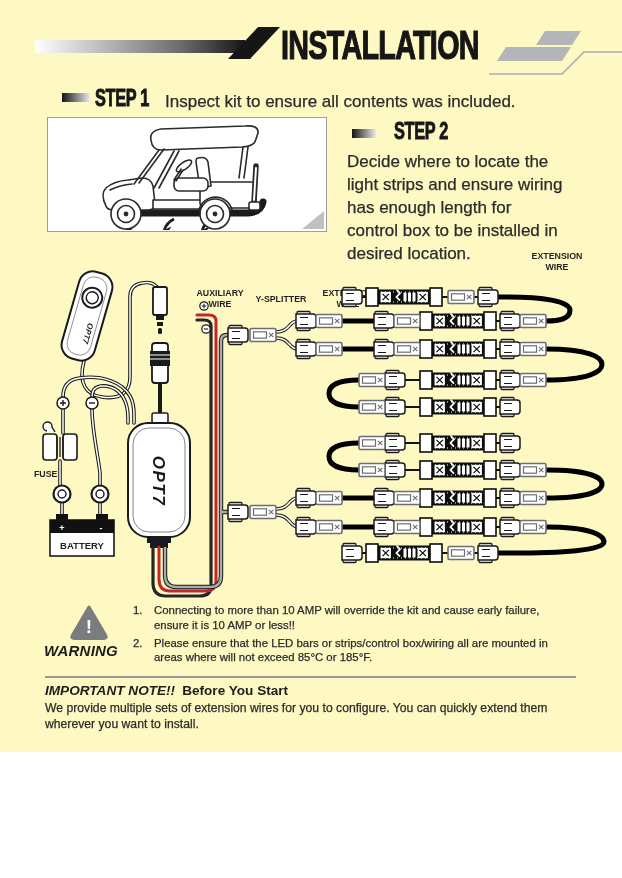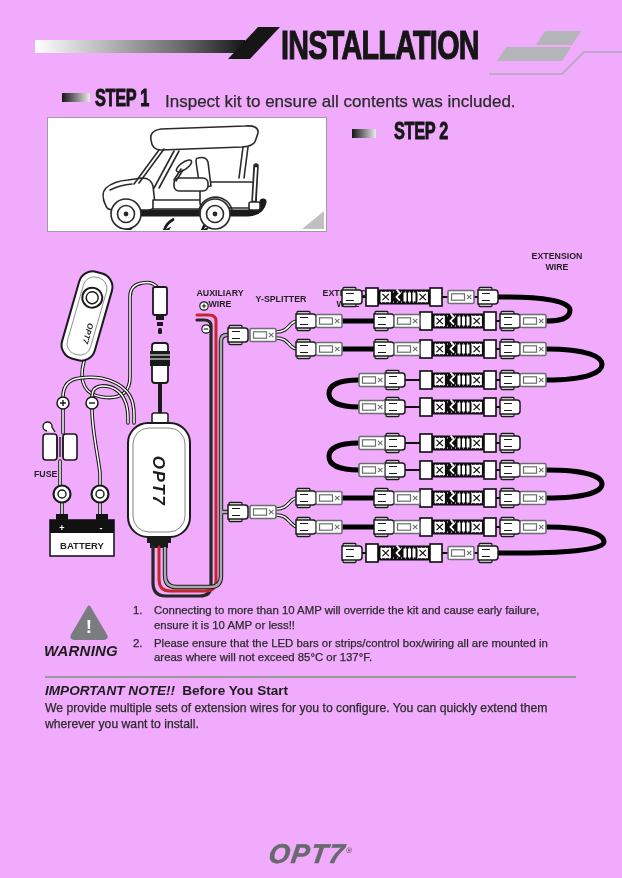--- a/index.html
+++ b/index.html
@@ -1,17 +1,17 @@
 <!DOCTYPE html>
 <html><head>
 <meta charset="utf-8">
 <style>
   html,body{margin:0;padding:0;background:#fff;}
   body{width:622px;height:878px;font-family:"Liberation Sans",sans-serif;color:#231f20;}
-  .page{position:relative;width:622px;height:878px;background:#f0abfc;overflow:hidden;}
+  .page{position:relative;width:622px;height:752px;background:#fef9c3;overflow:hidden;}
   .abs{position:absolute;}
 
   
   .hdr-svg{left:0;top:0;}
   .title{left:281px;top:22px;margin:0;font-size:41px;font-weight:bold;color:#161616;
          letter-spacing:-1px;white-space:nowrap;transform:scaleX(.70);transform-origin:left top;
          -webkit-text-stroke:1.2px #161616;}
 
   
   .stepbar{height:9px;background:linear-gradient(90deg,#141414,#8a8a8a 55%,#ececec);}
@@ -130,20 +130,21 @@
         <path d="M206,84 L208,48" stroke="#2a2a2a" stroke-width="5.5" stroke-linecap="round" fill="none"></path>
         <path d="M206,82 L208,50" stroke="#ffffff" stroke-width="2" stroke-linecap="round" fill="none"></path>
         <rect class="cartf" x="201" y="84" width="11" height="8" rx="2"></rect>
       </g>
       <polygon points="276,111 254,111 276,93" fill="#c0c0c0"></polygon>
     </svg>
   </div>
 
   <div class="abs stepbar" id="step2-bar"></div>
   <div class="abs steplabel" id="step2-label">STEP 2</div>
+  <div class="abs body-text" id="step2-text">Decide where to locate the light strips and ensure wiring has enough length for control box to be installed in desired location.</div>
 
   <svg class="abs diagram-svg" width="622" height="356" viewBox="0 0 622 356">
     <defs>
       <g id="cf">
         <rect x="-9" y="-9.5" width="13" height="4" rx="1" class="outl" stroke-width="1.3"></rect>
         <rect x="-9" y="5.5" width="13" height="4" rx="1" class="outl" stroke-width="1.3"></rect>
         <path d="M-10,-7 h17 a3,3 0 0 1 3,3 v8 a3,3 0 0 1 -3,3 h-17 z" class="outl" stroke-width="1.5"></path>
         <path d="M-6,-3.5 h8 M-6,3.5 h8" stroke="#1a1a1a" stroke-width="1.1" fill="none"></path>
       </g>
       <g id="cm">
@@ -368,21 +369,21 @@
     <text x="19" y="28" text-anchor="middle" font-size="19" font-weight="bold" fill="#fff">!</text>
   </svg>
   <div class="abs warn-label">WARNING</div>
   <div class="abs warn-list">
     <div class="warn-item">
       <span class="warn-num">1.</span>
       <span class="warn-text">Connecting to more than 10 AMP will override the kit and cause early failure, ensure it is 10 AMP or less!!</span>
     </div>
     <div class="warn-item">
       <span class="warn-num">2.</span>
-      <span class="warn-text">Please ensure that the LED bars or strips/control box/wiring all are mounted in areas where will not exceed 85°C or 137°F.</span>
+      <span class="warn-text">Please ensure that the LED bars or strips/control box/wiring all are mounted in areas where will not exceed 85°C or 185°F.</span>
     </div>
   </div>
 
   <div class="abs divider"></div>
 
   <div class="abs note-body body-text">We provide multiple sets of extension wires for you to configure. You can quickly extend them wherever you want to install.</div>
   <div class="abs note-head">
     <span class="em">IMPORTANT NOTE!!</span><span>Before You Start</span>
   </div>
 

